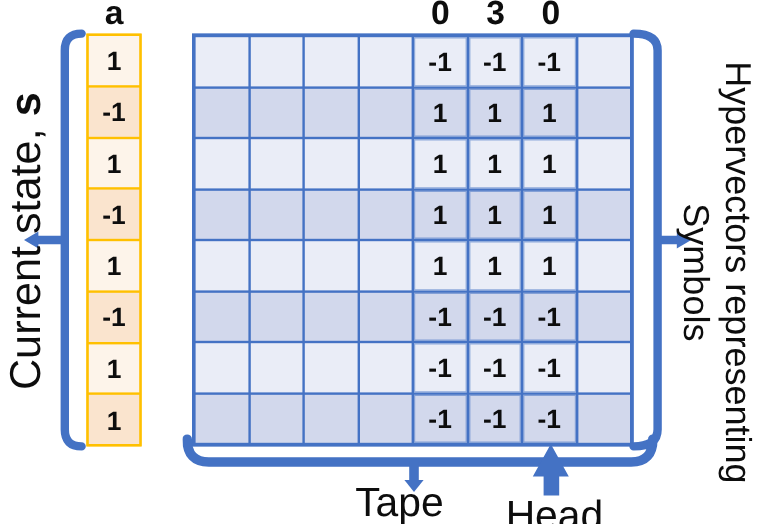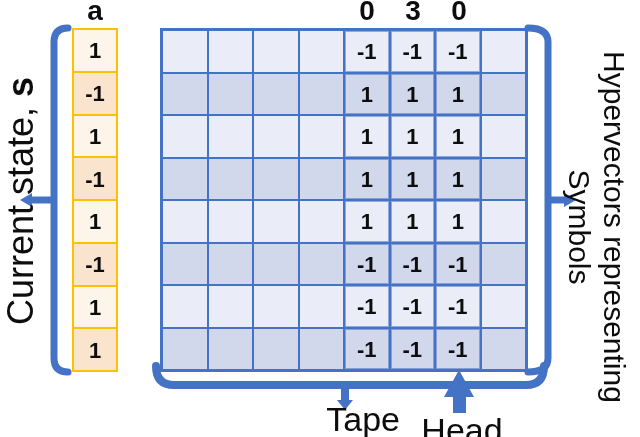--- a/index.html
+++ b/index.html
@@ -60,21 +60,21 @@
     transform:rotate(-90deg);text-align:center;font-size:36px;line-height:44px;
     white-space:nowrap;
   }
   #left-label b{font-weight:700;}
   #right-label{
     position:absolute;left:387px;top:192px;width:420px;height:70px;
     transform:rotate(90deg);text-align:center;font-size:30px;line-height:35px;
     white-space:nowrap;
   }
   #tape-label{
-    position:absolute;left:296px;top:401px;width:104px;text-align:right;
+    position:absolute;left:296px;top:401px;width:104px;text-align:left;
     font-size:34px;line-height:36px;
   }
   #head-label{
     position:absolute;left:410px;top:412px;width:104px;text-align:center;
     font-size:34px;line-height:36px;
   }
 </style>
 </head>
 <body>
 

